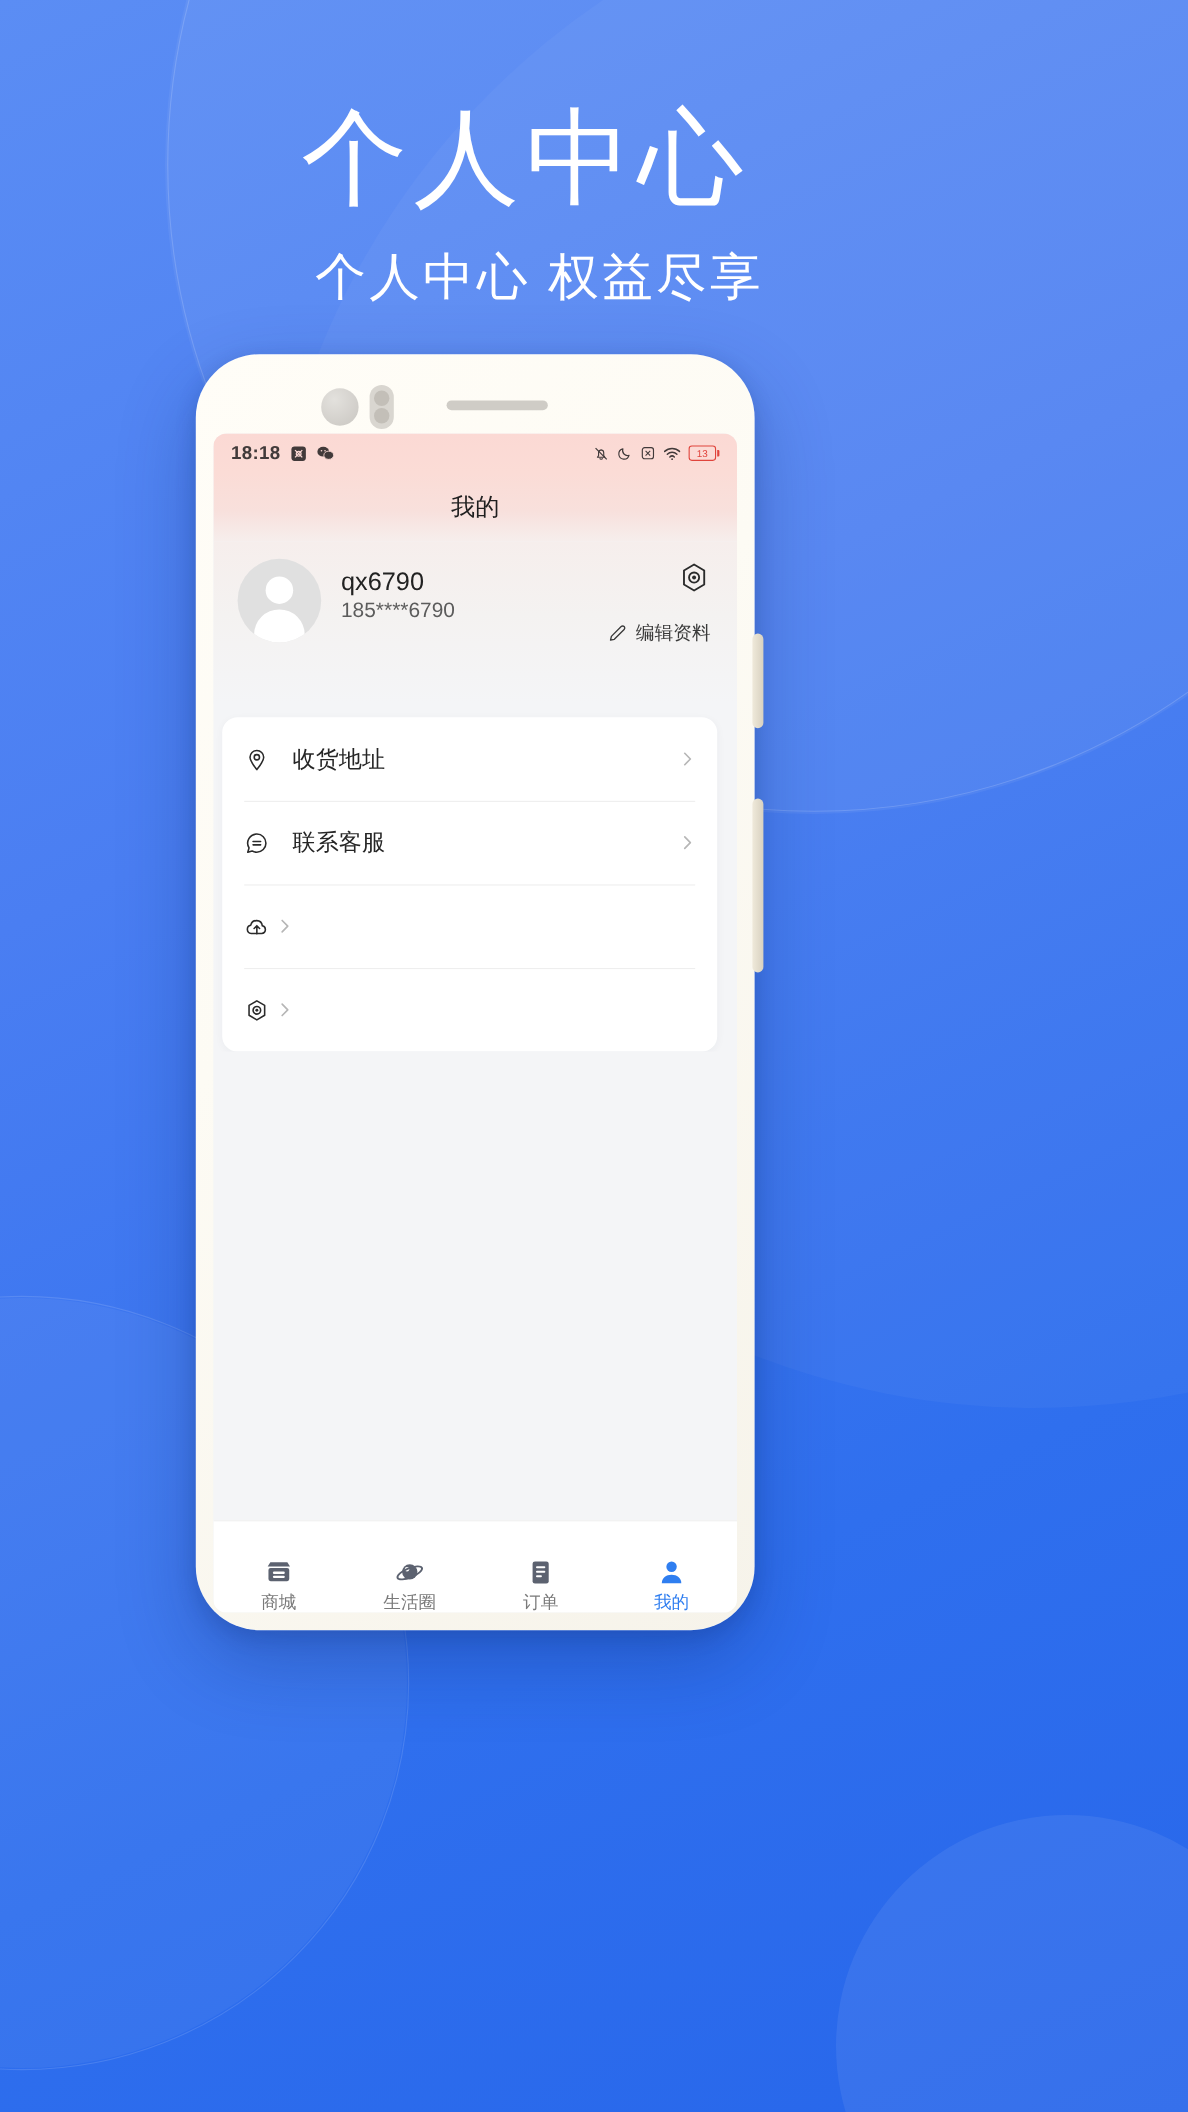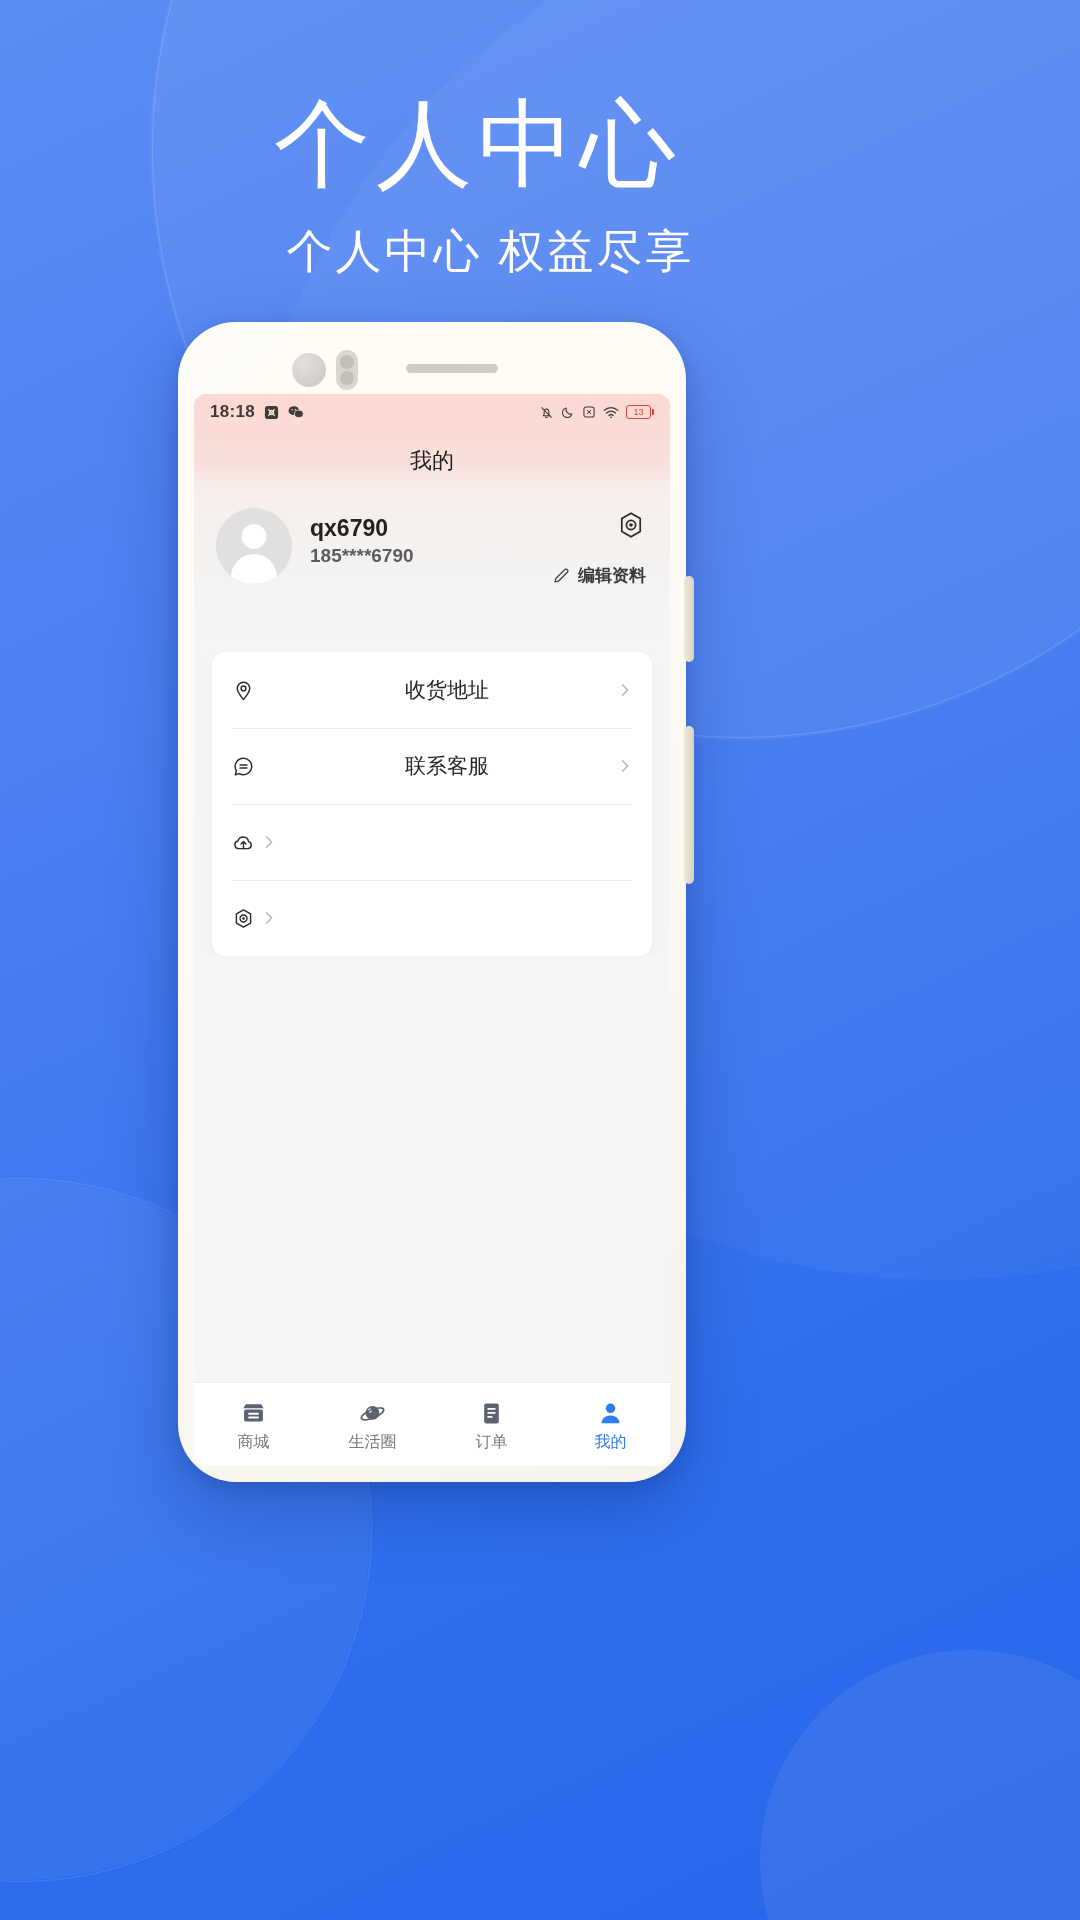--- a/index.html
+++ b/index.html
@@ -150,21 +150,20 @@
     background:linear-gradient(180deg,#fbdcd6 0%,#f8e0dc 55%,#f6eeec 100%);
   }
 
   
   .profile {
     position:relative;
     flex:0 0 148px;
     padding:16px 22px 0 22px;
     display:flex; align-items:flex-start;
     background:linear-gradient(180deg,#f6eeec 0%,#f4f2f1 45%,#f4f5f7 100%);
-    font-weight:bold;
   }
   .avatar {
     width:76px; height:76px; border-radius:50%;
     background:#e0e0e0; flex:0 0 76px;
     position:relative; overflow:hidden;
   }
   .avatar-head {
     position:absolute; left:50%; top:16px; transform:translateX(-50%);
     width:25px; height:25px; border-radius:50%; background:#fff;
   }
@@ -181,26 +180,25 @@
     width:30px; height:30px;
   }
   .profile-edit {
     position:absolute; right:24px; top:72px;
     display:flex; align-items:center; gap:7px;
     font-size:17px; color:#3a3a3a;
   }
 
   
   .menu-card {
-    margin:12px 18px 0 18px;
+    margin:12px 18px 0 8px;
     background:#ffffff;
     border-radius:14px;
     box-shadow:0 2px 8px rgba(30,40,80,0.04);
     overflow:hidden;
-    text-align:center;
   }
   .menu-row {
     height:76px;
     display:flex; align-items:center;
     padding:0 20px;
     position:relative;
   }
   .menu-row + .menu-row:before {
     content:""; position:absolute; left:20px; right:20px; top:0;
     height:1px; background:#eeeeee;
@@ -208,21 +206,21 @@
   .menu-ico { width:30px; flex:0 0 30px; display:flex; align-items:center; }
   .menu-label { margin-left:14px; font-size:21px; color:#262626; flex:1; }
   .menu-arrow { width:14px; height:14px; flex:0 0 14px; }
 
   
   .screen-filler { flex:1; background:#f4f5f7; }
 
   
   .tabbar {
     flex:0 0 84px;
-    display:flex; align-items:center;
+    display:flex; align-items:flex-end;
     background:#ffffff;
     border-top:1px solid #efefef;
   }
   .tab {
     flex:1; display:flex; flex-direction:column;
     align-items:center; justify-content:center; gap:7px;
   }
   .tab-ico { height:28px; display:flex; align-items:center; }
   .tab-label { font-size:16px; color:#7a7a7a; line-height:1; }
   .tab.active .tab-label { color:#2f7ef0; }

